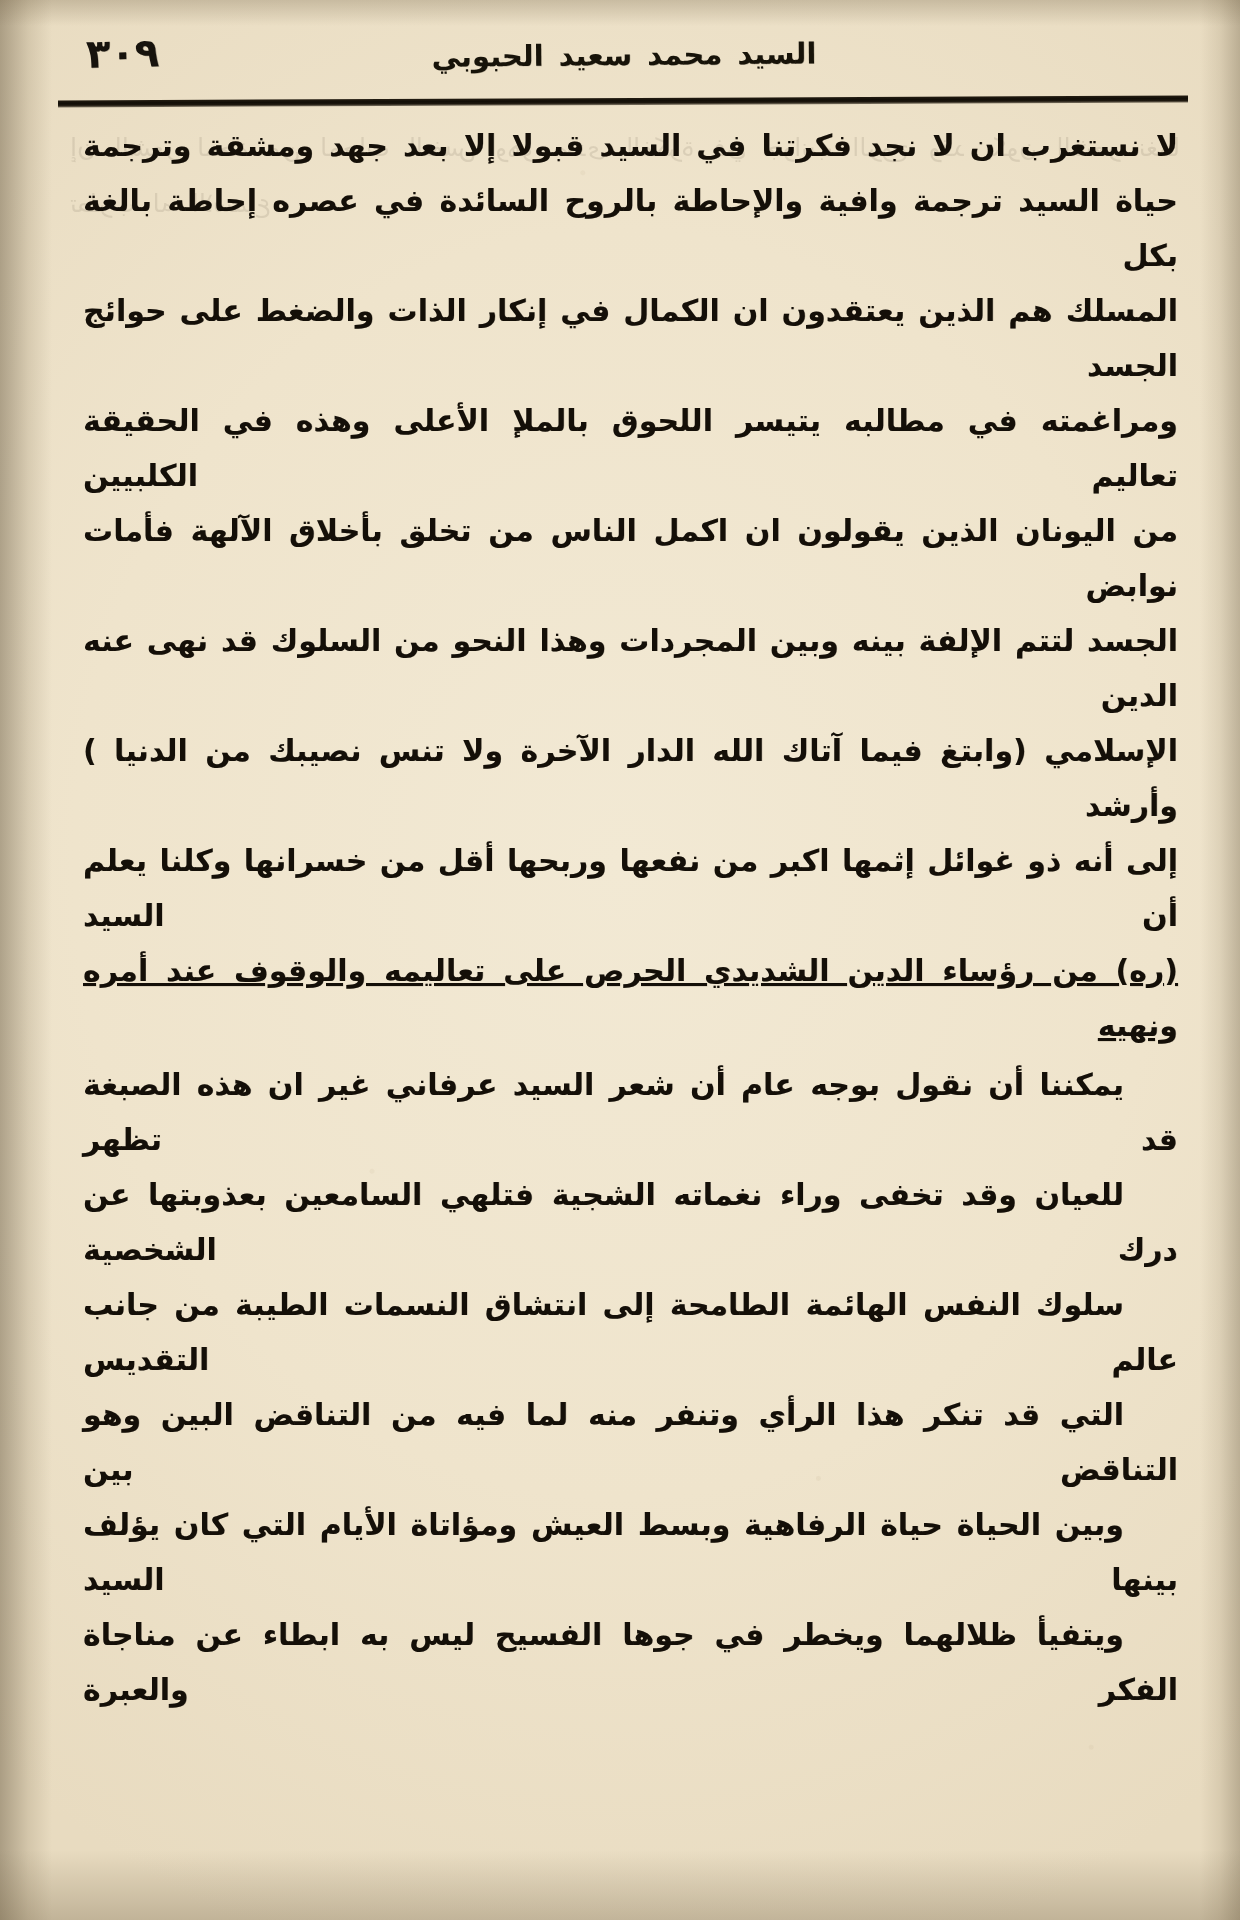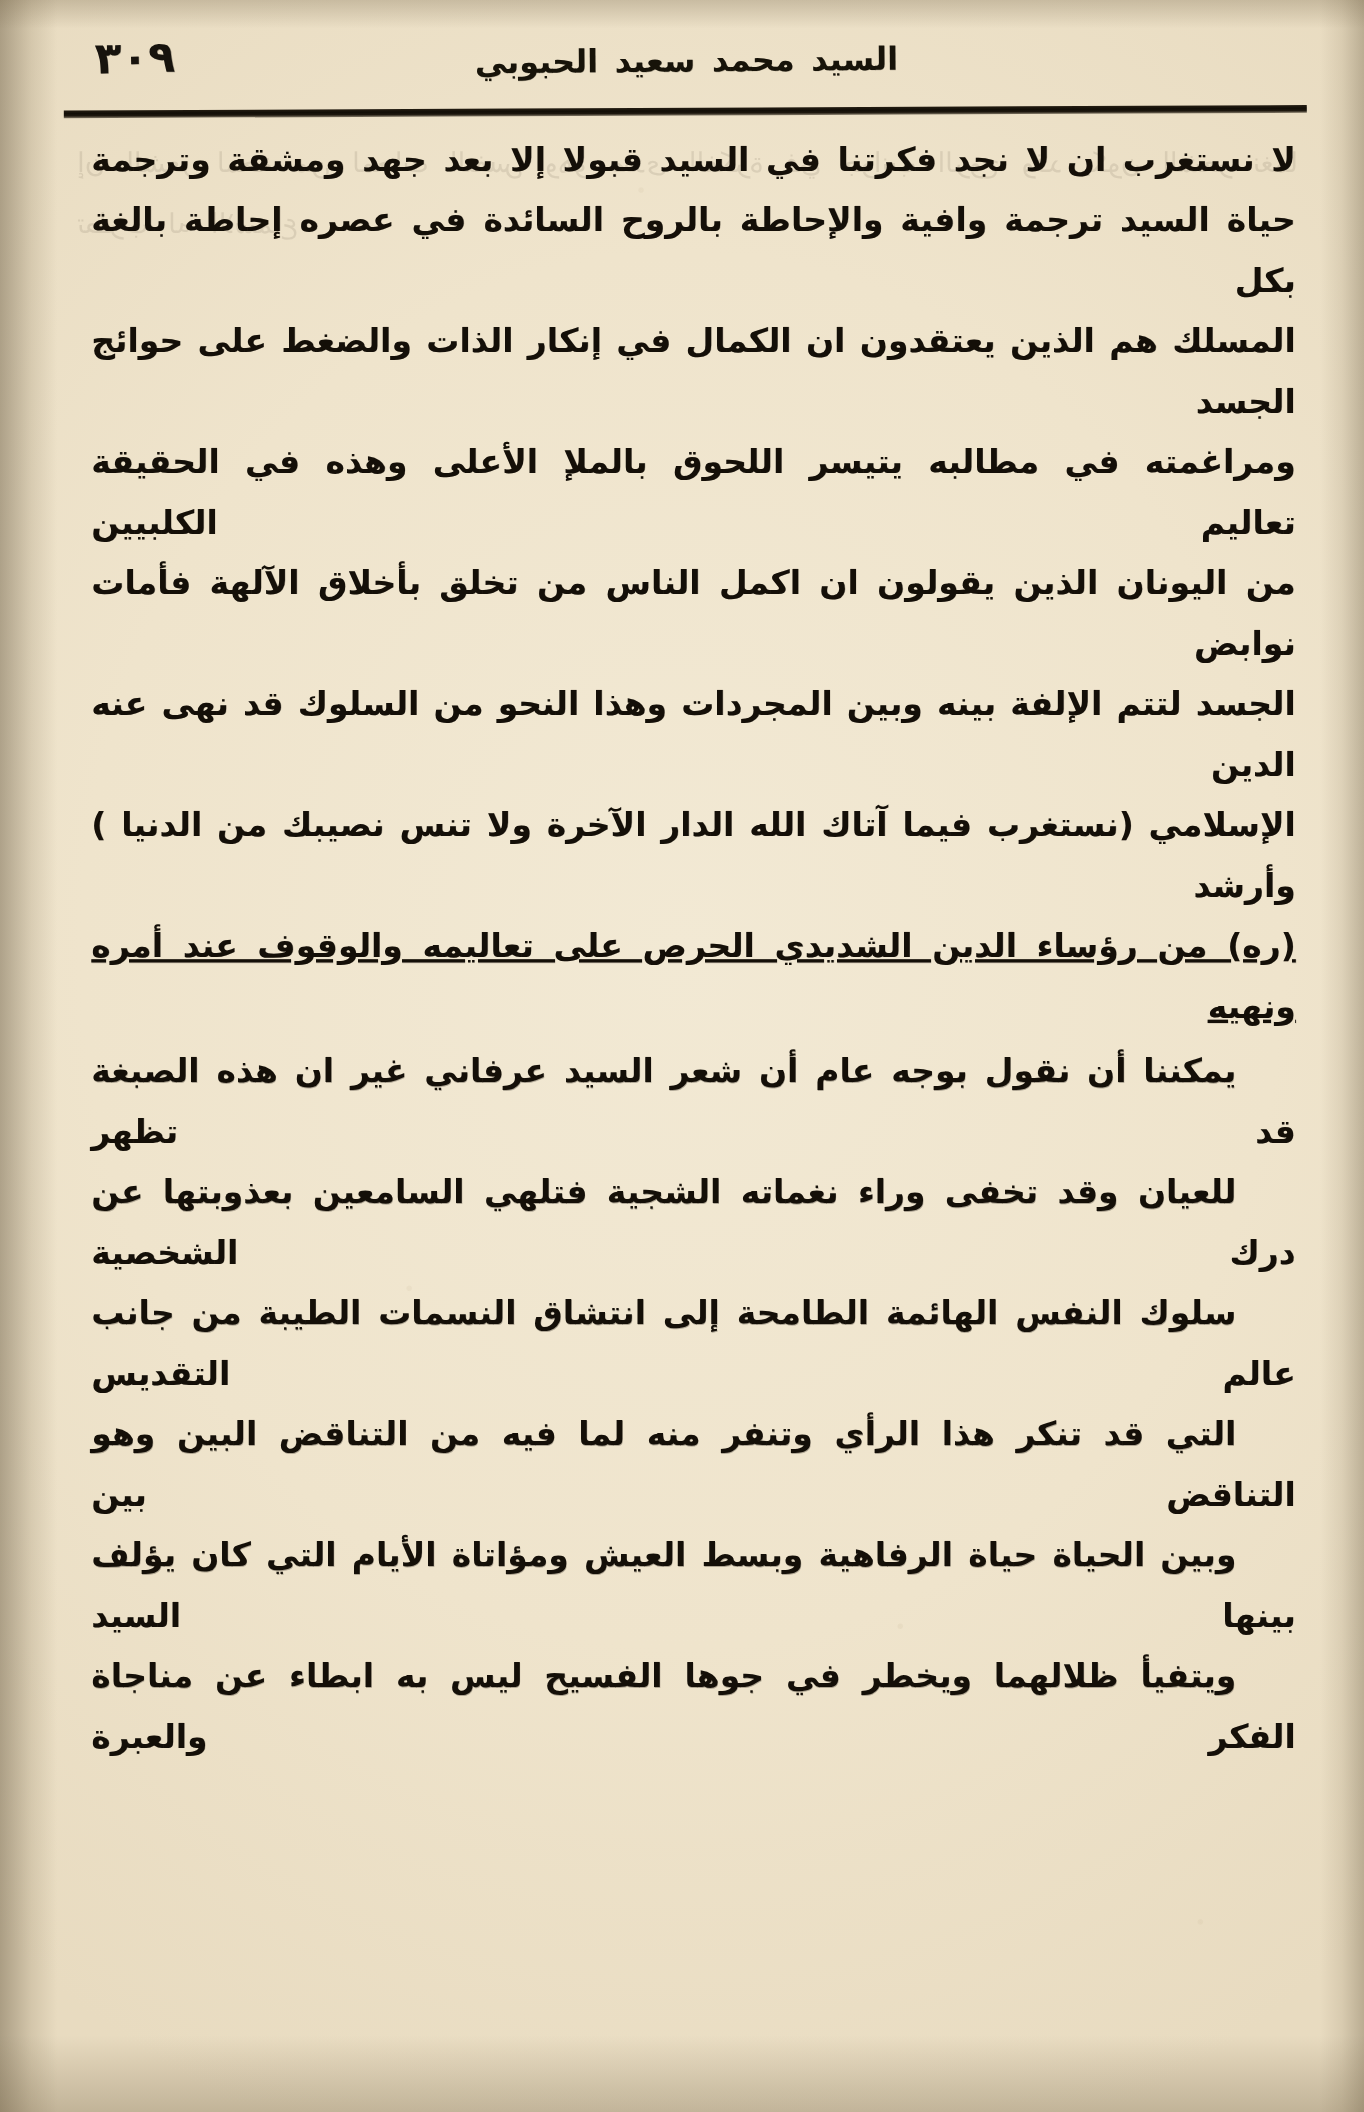--- a/index.html
+++ b/index.html
@@ -185,21 +185,22 @@
 
   <div class="body-text">
 
     <div class="para">
       <span class="line">لا نستغرب ان لا نجد فكرتنا في السيد قبولا إلا بعد جهد ومشقة وترجمة</span>
       <span class="line">حياة السيد ترجمة وافية والإحاطة بالروح السائدة في عصره إحاطة بالغة بكل</span>
       <span class="line">المسلك هم الذين يعتقدون ان الكمال في إنكار الذات والضغط على حوائج الجسد</span>
       <span class="line">ومراغمته في مطالبه يتيسر اللحوق بالملإ الأعلى وهذه في الحقيقة تعاليم الكلبيين</span>
       <span class="line">من اليونان الذين يقولون ان اكمل الناس من تخلق بأخلاق الآلهة فأمات نوابض</span>
       <span class="line">الجسد لتتم الإلفة بينه وبين المجردات وهذا النحو من السلوك قد نهى عنه الدين</span>
-      <span class="line">الإسلامي (نستغرب فيما آتاك الله الدار الآخرة ولا تنس نصيبك من الدنيا ) وأرشد</span>
+      <span class="line">الإسلامي (وابتغ فيما آتاك الله الدار الآخرة ولا تنس نصيبك من الدنيا ) وأرشد</span>
+      <span class="line">إلى أنه ذو غوائل إثمها اكبر من نفعها وربحها أقل من خسرانها وكلنا يعلم أن السيد</span>
       <span class="line last">(ره) من رؤساء الدين الشديدي الحرص على تعاليمه والوقوف عند أمره ونهيه</span>
     </div>
 
     <div class="para indent">
       <span class="line">يمكننا أن نقول بوجه عام أن شعر السيد عرفاني غير ان هذه الصبغة قد تظهر</span>
       <span class="line">للعيان وقد تخفى وراء نغماته الشجية فتلهي السامعين بعذوبتها عن درك الشخصية</span>
       <span class="line">سلوك النفس الهائمة الطامحة إلى انتشاق النسمات الطيبة من جانب عالم التقديس</span>
       <span class="line">التي قد تنكر هذا الرأي وتنفر منه لما فيه من التناقض البين وهو التناقض بين</span>
       <span class="line">وبين الحياة حياة الرفاهية وبسط العيش ومؤاتاة الأيام التي كان يؤلف بينها السيد</span>
       <span class="line">ويتفيأ ظلالهما ويخطر في جوها الفسيح ليس به ابطاء عن مناجاة الفكر والعبرة</span>

